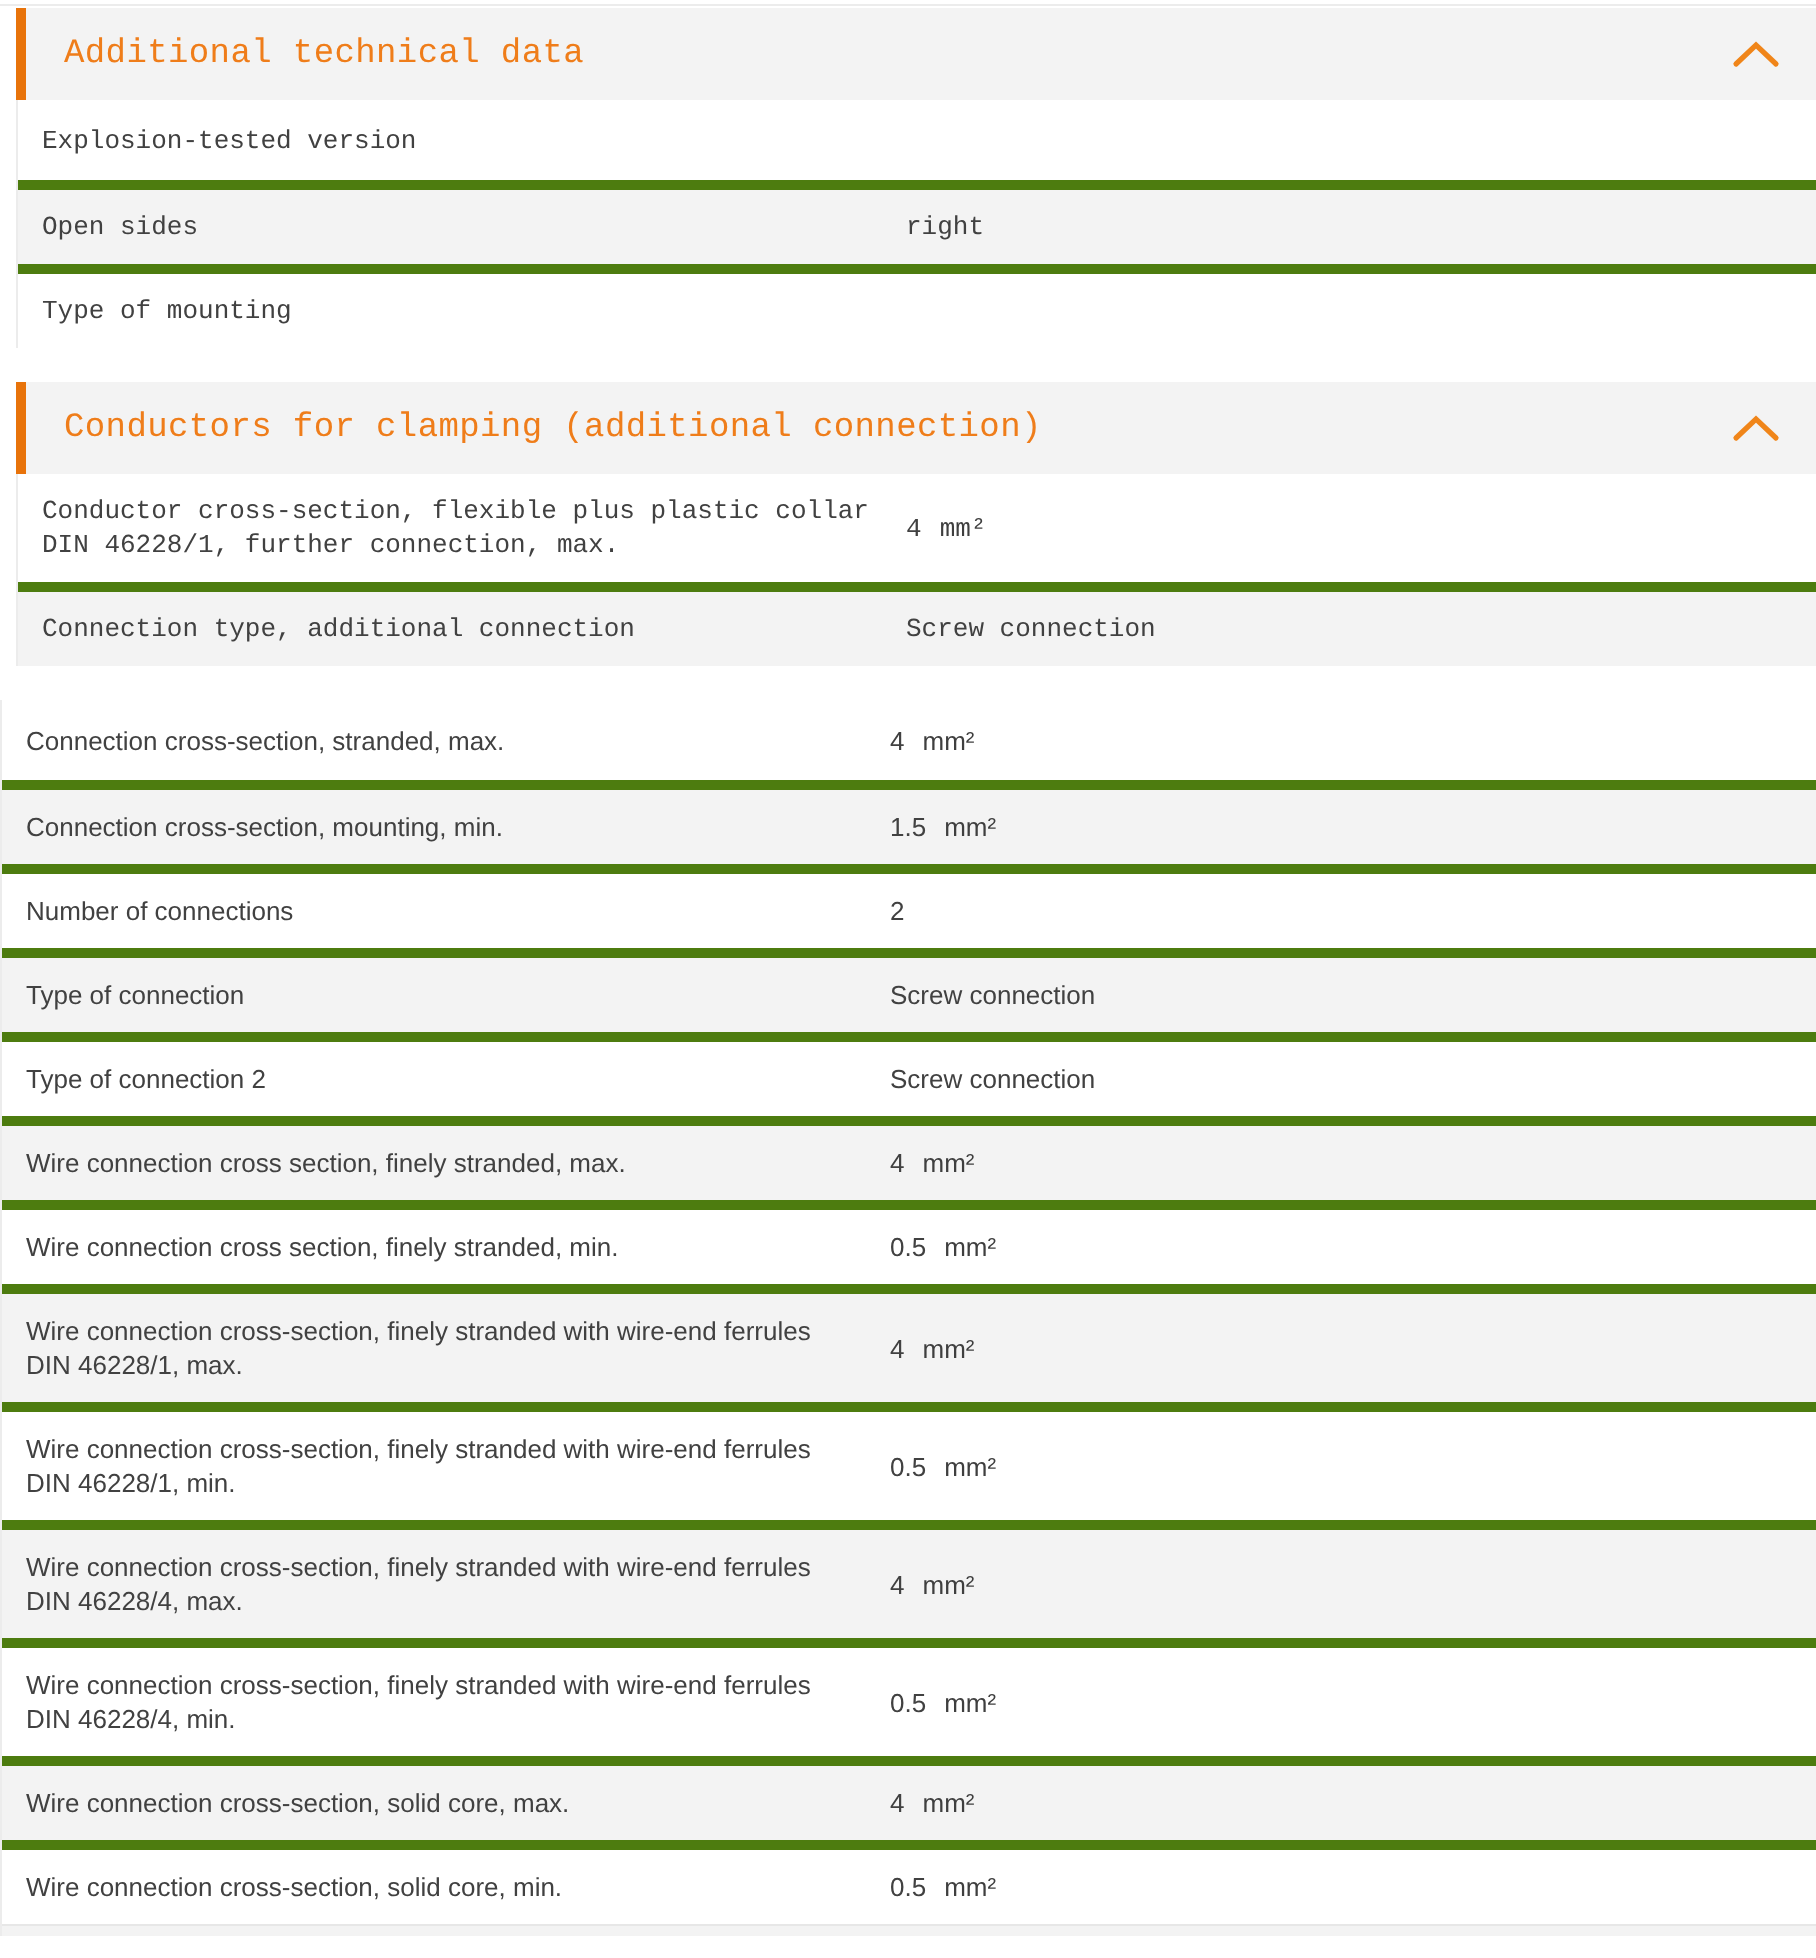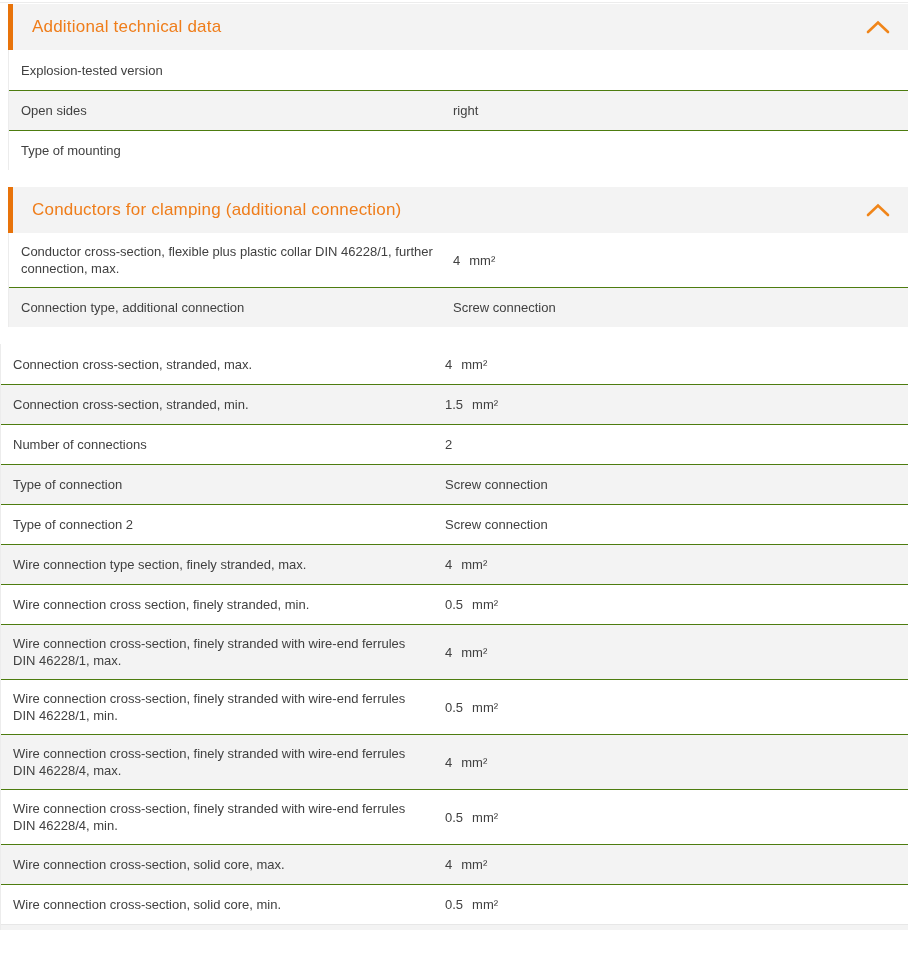--- a/index.html
+++ b/index.html
@@ -9,21 +9,21 @@
     font-family: "Liberation Sans", "DejaVu Sans", sans-serif;
     color: #3f3f3f;
   }
   .page { width: 908px; height: 979px; position: relative; }
   .top-remnant {
     height: 3px; border-bottom: 1px solid #ececec; width: 100%;
   }
   .section { margin-top: 0; }
   .section + .section { margin-top: 17px; }
   .section.first { margin-top: 1px; }
-  .section.inset { margin-left: 8px; }
+  .section.inset { margin-left: 8px; font-family: Liberation Mono, monospace; }
   .section-header {
     height: 46px;
     background: #f3f3f3;
     border-left: 5px solid #e8730a;
     display: flex; align-items: center; justify-content: space-between;
     padding-left: 19px; padding-right: 18px;
     cursor: pointer;
   }
   .section-title {
     color: #ef7d1a; font-size: 17px; letter-spacing: 0.2px;
@@ -33,21 +33,21 @@
   .spec-row {
     display: grid;
     grid-template-columns: 444px 1fr;
     min-height: 40px;
     align-items: center;
     padding: 10px 0;
     font-size: 13px;
     line-height: 17px;
     background: #ffffff;
   }
-  .spec-row + .spec-row { border-top: 1px solid #4d7c0f; }
+  .spec-row + .spec-row { border-top: 5px solid #4d7c0f; }
   .spec-row:nth-child(even) { background: #f3f3f3; }
   .spec-label { padding-left: 12px; padding-right: 14px; color: #414141; }
   .spec-value { color: #414141; white-space: nowrap; }
   .spec-unit { margin-left: 9px; text-align: center; }
   .bottom-cut-row {
     height: 6px; background: #f3f3f3; border-top: 1px solid #e7e7e7;
     width: 100%;
   }
 </style>
 </head>
@@ -112,21 +112,21 @@
   <section class="section">
     <div class="section-body">
   <div class="spec-row">
     <div class="spec-label">Connection cross-section, stranded, max.</div>
     <div class="spec-value-cell">
       <span class="spec-value">4</span><span class="spec-unit">mm²</span>
     </div>
   </div>
 
   <div class="spec-row">
-    <div class="spec-label">Connection cross-section, stranded, min.</div>
+    <div class="spec-label">Connection cross-section, mounting, min.</div>
     <div class="spec-value-cell">
       <span class="spec-value">1.5</span><span class="spec-unit">mm²</span>
     </div>
   </div>
 
   <div class="spec-row">
     <div class="spec-label">Number of connections</div>
     <div class="spec-value-cell">
       <span class="spec-value">2</span>
     </div>
@@ -140,21 +140,21 @@
   </div>
 
   <div class="spec-row">
     <div class="spec-label">Type of connection 2</div>
     <div class="spec-value-cell">
       <span class="spec-value">Screw connection</span>
     </div>
   </div>
 
   <div class="spec-row">
-    <div class="spec-label">Wire connection type section, finely stranded, max.</div>
+    <div class="spec-label">Wire connection cross section, finely stranded, max.</div>
     <div class="spec-value-cell">
       <span class="spec-value">4</span><span class="spec-unit">mm²</span>
     </div>
   </div>
 
   <div class="spec-row">
     <div class="spec-label">Wire connection cross section, finely stranded, min.</div>
     <div class="spec-value-cell">
       <span class="spec-value">0.5</span><span class="spec-unit">mm²</span>
     </div>

